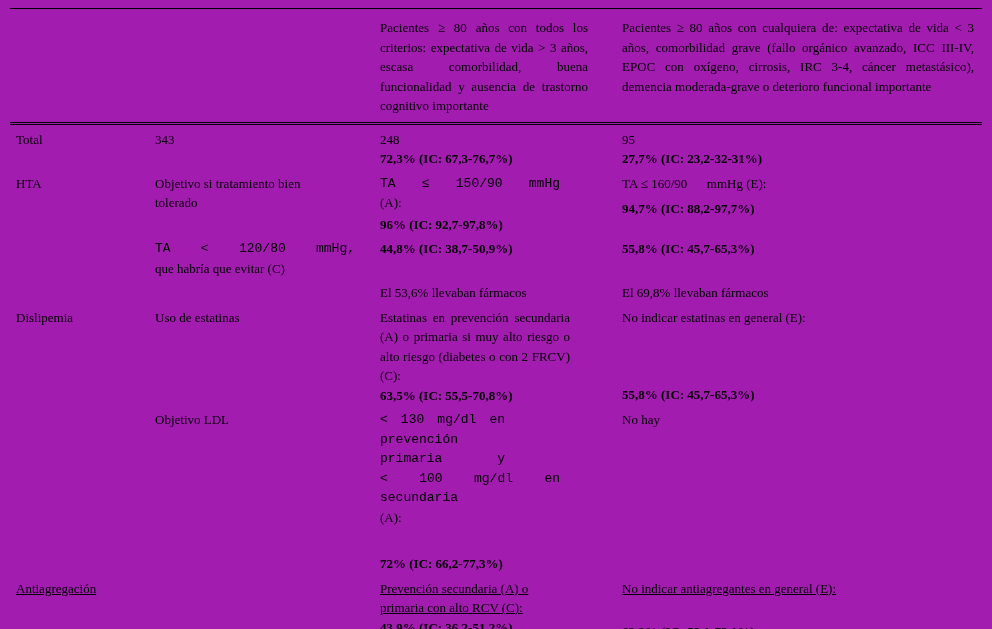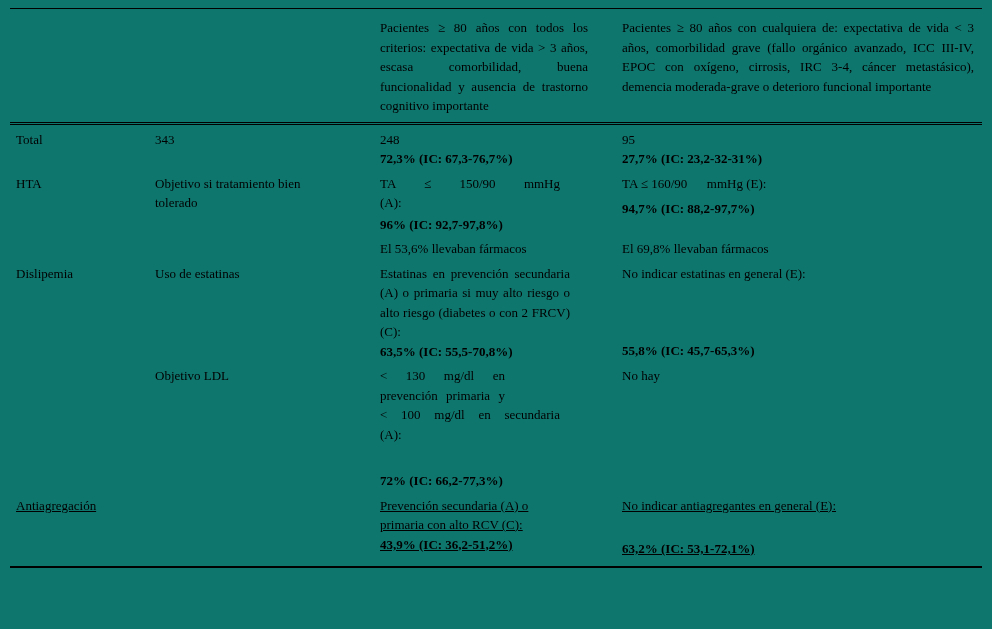--- a/index.html
+++ b/index.html
@@ -1,20 +1,20 @@
 <!DOCTYPE html>
 <html><head>
 <meta charset="utf-8">
 <style>
   * { margin: 0; padding: 0; box-sizing: border-box; }
   html, body { background: #ffffff; }
   body { font-family: "Liberation Serif", "DejaVu Serif", serif; color: #000; }
   .page {
     width: 992px; height: 629px;
-    background: #0f766e;
+    background: #a21caf;
     padding: 8px 14px 0 10px;
     overflow: hidden;
   }
   table.tbl {
     width: 972px;
     border-collapse: collapse;
     table-layout: fixed;
     border-top: 1.5px solid #000;
     border-bottom: 2px solid #000;
     font-size: 13px;
@@ -23,21 +23,21 @@
   col.c1 { width: 145px; }
   col.c2 { width: 225px; }
   col.c3 { width: 242px; }
   col.c4 { width: 360px; }
   td { vertical-align: top; padding: 5px 14px 0 0; }
   td:first-child { padding-left: 6px; }
   thead td { border-bottom: 3px double #000; padding-top: 9px; padding-bottom: 6px; }
   tbody tr:last-child td { padding-bottom: 7px; text-decoration: underline; }
   .b { font-weight: 700; }
   .jp { text-align: justify; }
-  .jl { text-align: justify; text-align-last: justify; }
+  .jl { text-align: justify; text-align-last: justify; font-family: Liberation Mono, monospace; }
   .pre { white-space: pre-wrap; }
   .mt6  { margin-top: 6px; }
   .mt14 { margin-top: 27px; }
   .mt18 { margin-top: 2px; }
   .mt24 { margin-top: 24px; }
   .mt58 { margin-top: 58px; }
 </style>
 </head>
 <body>
 
@@ -91,20 +91,33 @@
           <div class="jl" style="width:180px">TA ≤ 150/90 mmHg</div>
           <div>(A):</div>
           <div class="b mt18">96% (IC: 92,7-97,8%)</div>
         </td>
         <td>
           <div class="pre">TA ≤ 160/90      mmHg (E):</div>
           <div class="b mt6">94,7% (IC: 88,2-97,7%)</div>
         </td>
       </tr>
 
+      <tr>
+        <td></td>
+        <td>
+          <div class="jl" style="width:200px">TA &lt; 120/80 mmHg,</div>
+          <div>que habría que evitar (C)</div>
+        </td>
+        <td>
+          <div class="b">44,8% (IC: 38,7-50,9%)</div>
+        </td>
+        <td>
+          <div class="b">55,8% (IC: 45,7-65,3%)</div>
+        </td>
+      </tr>
 
       <tr>
         <td></td>
         <td></td>
         <td>
           <div>El 53,6% llevaban fármacos</div>
         </td>
         <td>
           <div>El 69,8% llevaban fármacos</div>
         </td>

